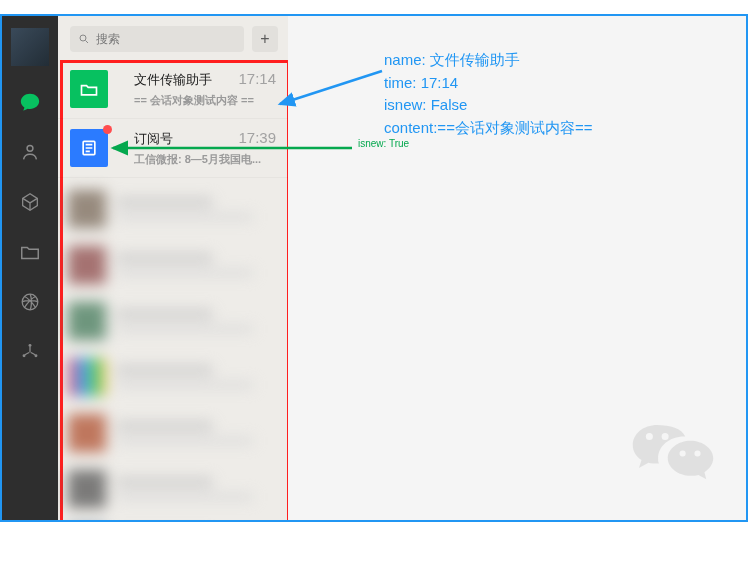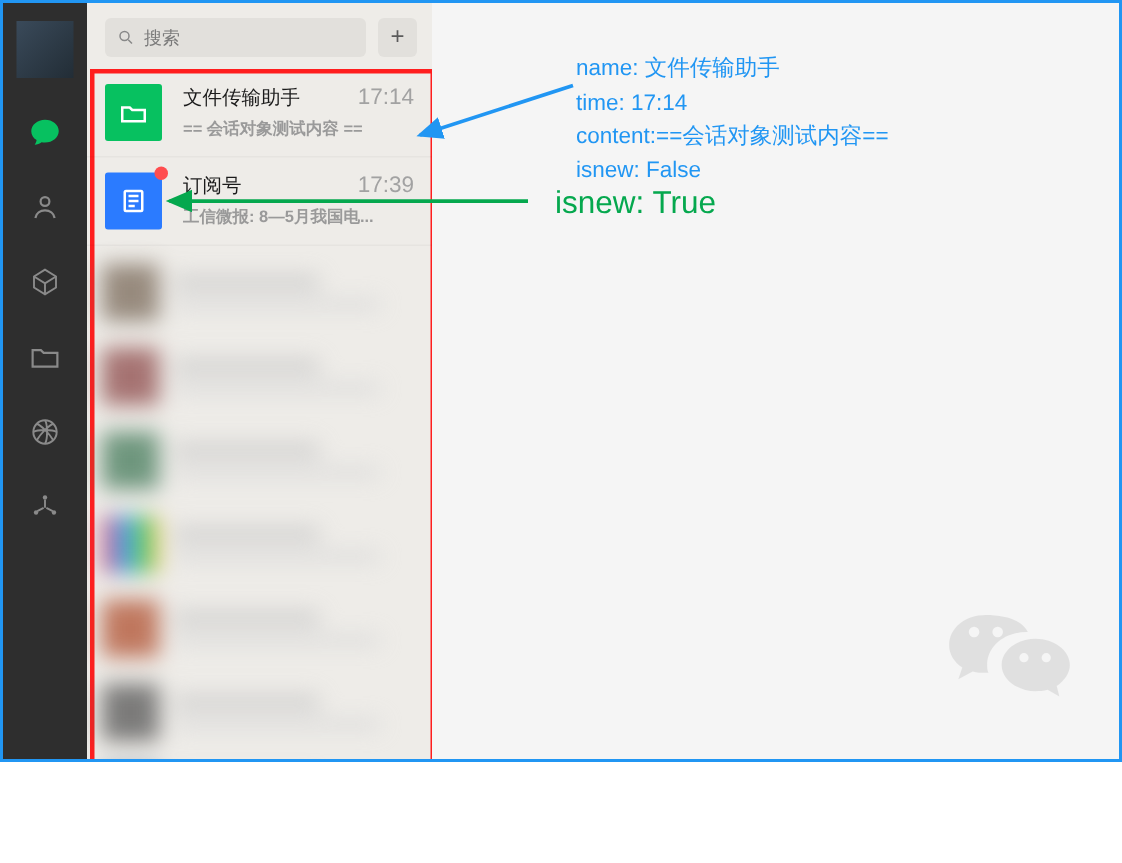--- a/index.html
+++ b/index.html
@@ -1,33 +1,33 @@
 <!DOCTYPE html>
 <html><head>
 <meta charset="utf-8">
 <style>
   * { box-sizing: border-box; margin: 0; padding: 0; }
   html, body { width: 748px; height: 575px; font-family: -apple-system, "Helvetica Neue", Arial, sans-serif; }
-  .frame { width: 748px; height: 508px; border: 2px solid #2196f3; position: relative; background: #0f172a; overflow: hidden; }
+  .frame { width: 748px; height: 508px; border: 2px solid #2196f3; position: relative; background: #0f172a; overflow: hidden; margin-top: 14px; }
   .app { display: flex; width: 100%; height: 100%; background: #f5f5f5; }
   
   .nav { width: 56px; background: #2e2e2e; display: flex; flex-direction: column; align-items: center; padding-top: 8px; gap: 22px; }
   .avatar-slot { width: 38px; height: 38px; background: linear-gradient(135deg,#3a4a5a,#222d36); margin-top: 4px; }
   .nav-btn { width: 28px; height: 28px; display:flex; align-items:center; justify-content:center; color:#8a8a8a; cursor:pointer; }
   .nav-btn.active { color:#07c160; }
   .nav-btn svg { width:22px; height:22px; display:block; }
   
   .convs { width: 230px; background: #eeece8; display:flex; flex-direction:column; position: relative; }
   .search-row { display:flex; align-items:center; gap:8px; padding:10px 10px 8px 12px; }
   .search-box { flex:1; height:26px; background:#e2e0dc; border-radius:4px; display:flex; align-items:center; padding:0 8px; color:#7a7a7a; font-size:12px; gap:6px; }
   .search-box svg { width:12px; height:12px; }
   .add-btn { width:26px; height:26px; background:#e2e0dc; border-radius:4px; display:flex; align-items:center; justify-content:center; color:#5b5b5b; font-size:16px; cursor:pointer; }
   .list { flex:1; overflow:hidden; position:relative; }
   .redbox { position:absolute; left:2px; right:-2px; top:0; bottom:-4px; border:3px solid #ff1e1e; pointer-events:none; }
-  .item { display:flex; align-items:flex-start; padding:10px 12px 10px 12px; gap:14px; position:relative; cursor:pointer; border-bottom:1px solid rgba(0,0,0,0.03);}
+  .item { display:flex; align-items:flex-start; padding:10px 12px 10px 12px; gap:26px; position:relative; cursor:pointer; border-bottom:1px solid rgba(0,0,0,0.03);}
   .item .icon { width:38px; height:38px; border-radius:2px; display:flex; align-items:center; justify-content:center; color:#fff; position:relative; }
   .icon.file { background:#07c160; }
   .icon.sub { background:#2b7bff; }
   .icon svg { width:20px; height:20px; }
   .badge { position:absolute; top:-4px; right:-4px; width:9px; height:9px; background:#ff4d4f; border-radius:50%; }
   .meta { flex:1; min-width:0; }
   .row1 { display:flex; justify-content:space-between; align-items:baseline; gap:4px;}
   .title { font-size:13px; color:#1b1b1b; white-space:nowrap; overflow:hidden; text-overflow:ellipsis; }
   .time { font-size:15px; color:#a2a2a2; flex-shrink:0; }
   .preview { font-size:11px; color:#9a9a9a; margin-top:4px; white-space:nowrap; overflow:hidden; text-overflow:ellipsis;font-weight:bold; }
@@ -37,21 +37,21 @@
   .blur-lines { flex:1; display:flex; flex-direction:column; gap:6px; }
   .bl1 { height:10px; background:#c8c8c8; border-radius:2px; width:60%; }
   .bl2 { height:8px; background:#d8d8d8; border-radius:2px; width:85%; }
   
   .main { flex:1; background:#f5f5f5; position:relative; }
   .watermark { position:absolute; right:28px; bottom:28px; opacity:0.18; }
   .watermark svg { width:90px; height:70px; fill:#888; }
   
   .overlay { position:absolute; inset:0; pointer-events:none; }
   .ann-block { position:absolute; left:382px; top:33px; color:#2196f3; font-size:15px; line-height:1.5; font-family: Arial, sans-serif; }
-  .ann-green { position:absolute; left:368px; top:122px; color:#05a84e; font-size:21px; }
+  .ann-green { position:absolute; left:356px; top:122px; color:#05a84e; font-size:10px; }
   .arrow { position:absolute; overflow:visible; }
 </style>
 </head>
 <body>
 
 <div class="frame">
   <div class="app">
 
     <div class="nav">
       <div class="avatar-slot"></div>
@@ -219,20 +219,20 @@
       <defs>
           <marker id="ah2" markerWidth="8" markerHeight="8" refX="6" refY="3" orient="auto">
             <path d="M0 0L7 3L0 6z" fill="#05a84e"></path>
           </marker>
         </defs>
       <path d="M245 10 L6 10" stroke="#05a84e" stroke-width="2.5" fill="none" marker-end="url(#ah2)"></path>
     </svg>
     <div class="ann-block">
       <div>name: 文件传输助手</div>
       <div>time: 17:14</div>
+      <div>isnew: False</div>
       <div>content:==会话对象测试内容==</div>
-      <div>isnew: False</div>
     </div>
     <div class="ann-green">
       <span>isnew: True</span>
     </div>
   </div>
 </div>
 
 </body></html>

